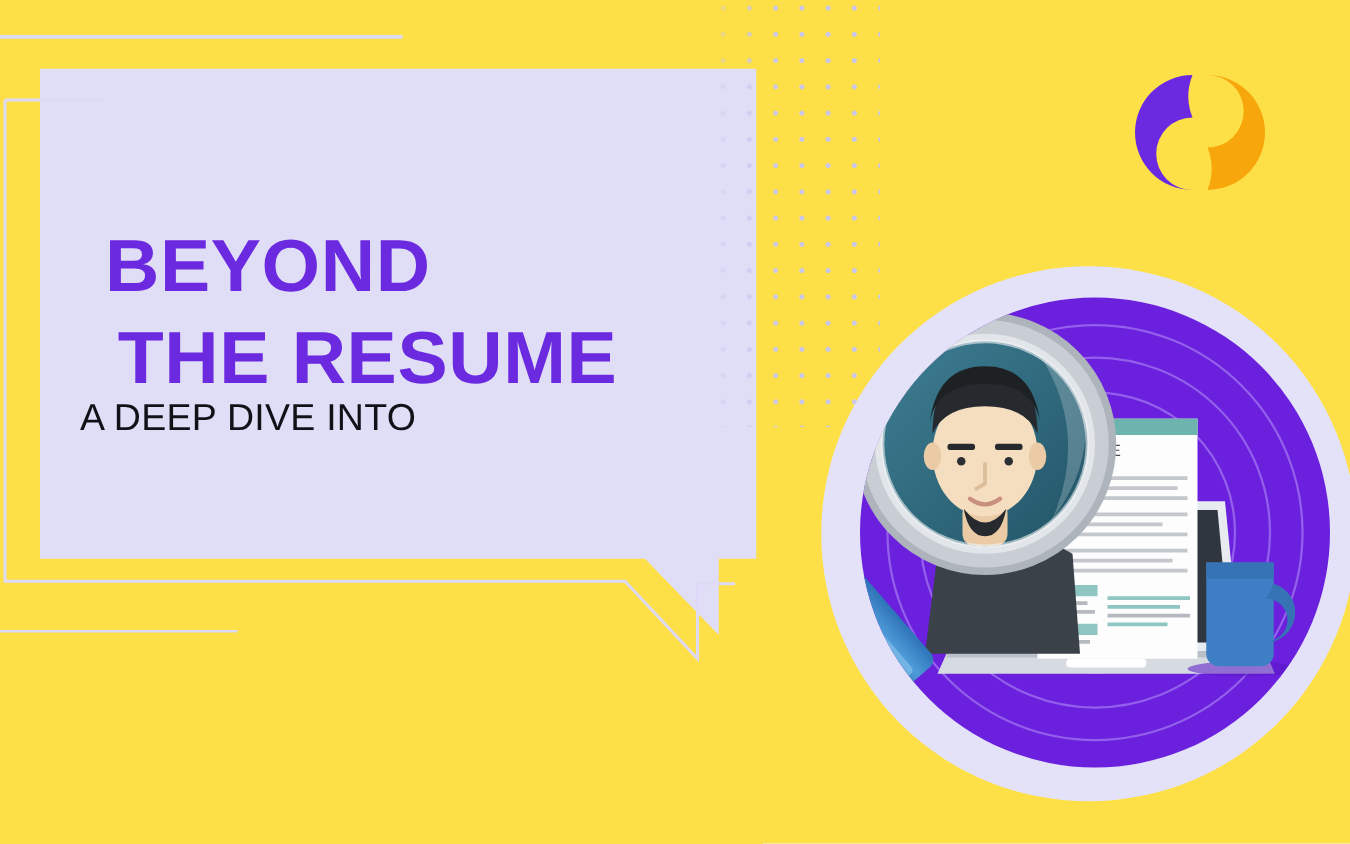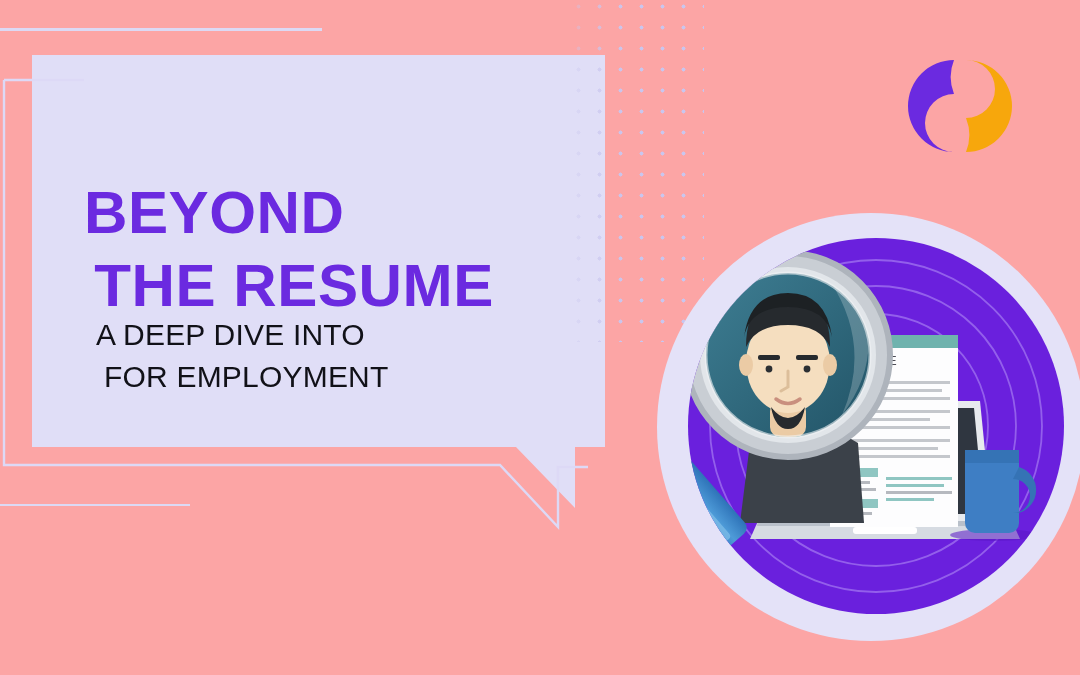--- a/index.html
+++ b/index.html
@@ -6,21 +6,21 @@
   * { margin:0; padding:0; box-sizing:border-box; }
   html, body {
     width:1080px; height:675px;
     overflow:hidden;
     background:#ffffff;
     font-family:"Liberation Sans", sans-serif;
   }
   #stage {
     position:relative;
     width:1080px; height:675px;
-    background:#fca5a5;
+    background:#fde047;
     overflow:hidden;
   }
 
   
   .rule-top{
     position:absolute; left:0; top:28px;
     width:322px; height:3px;
     background:#dcd9f4;
   }
   .rule-mid{
@@ -61,21 +61,21 @@
     font-weight:bold;
     font-size:59px;
     line-height:73px;
     letter-spacing:0.5px;
     transform:scaleX(1.02);
     transform-origin:left top;
     white-space:pre-line;
   }
   .title .l2{ padding-left:10px; display:block; }
   .subtitle{
-    position:absolute; left:96px; top:272px;
+    position:absolute; left:64px; top:272px;
     width:520px;
     color:#111118;
     font-family:"Liberation Sans", sans-serif;
     font-weight:500;
     font-size:30px;
     line-height:42px;
     letter-spacing:0.2px;
     white-space:pre-line;
   }
   .subtitle .sl2,.subtitle .sl3{ padding-left:8px; display:block; }
@@ -111,21 +111,20 @@
 
   <div class="dots"></div>
 
   <div class="title">
     <span>BEYOND</span>
     <span class="l2">THE RESUME</span>
   </div>
 
   <div class="subtitle">
     <span>A DEEP DIVE INTO</span>
-    <span class="sl3">FOR EMPLOYMENT</span>
   </div>
 
   <svg class="logo" viewBox="0 0 116 100">
     <defs>
       <clipPath id="leftHalf">
           <rect x="0" y="0" width="58" height="100"></rect>
         </clipPath>
       <clipPath id="rightHalf">
           <rect x="58" y="0" width="58" height="100"></rect>
         </clipPath>

